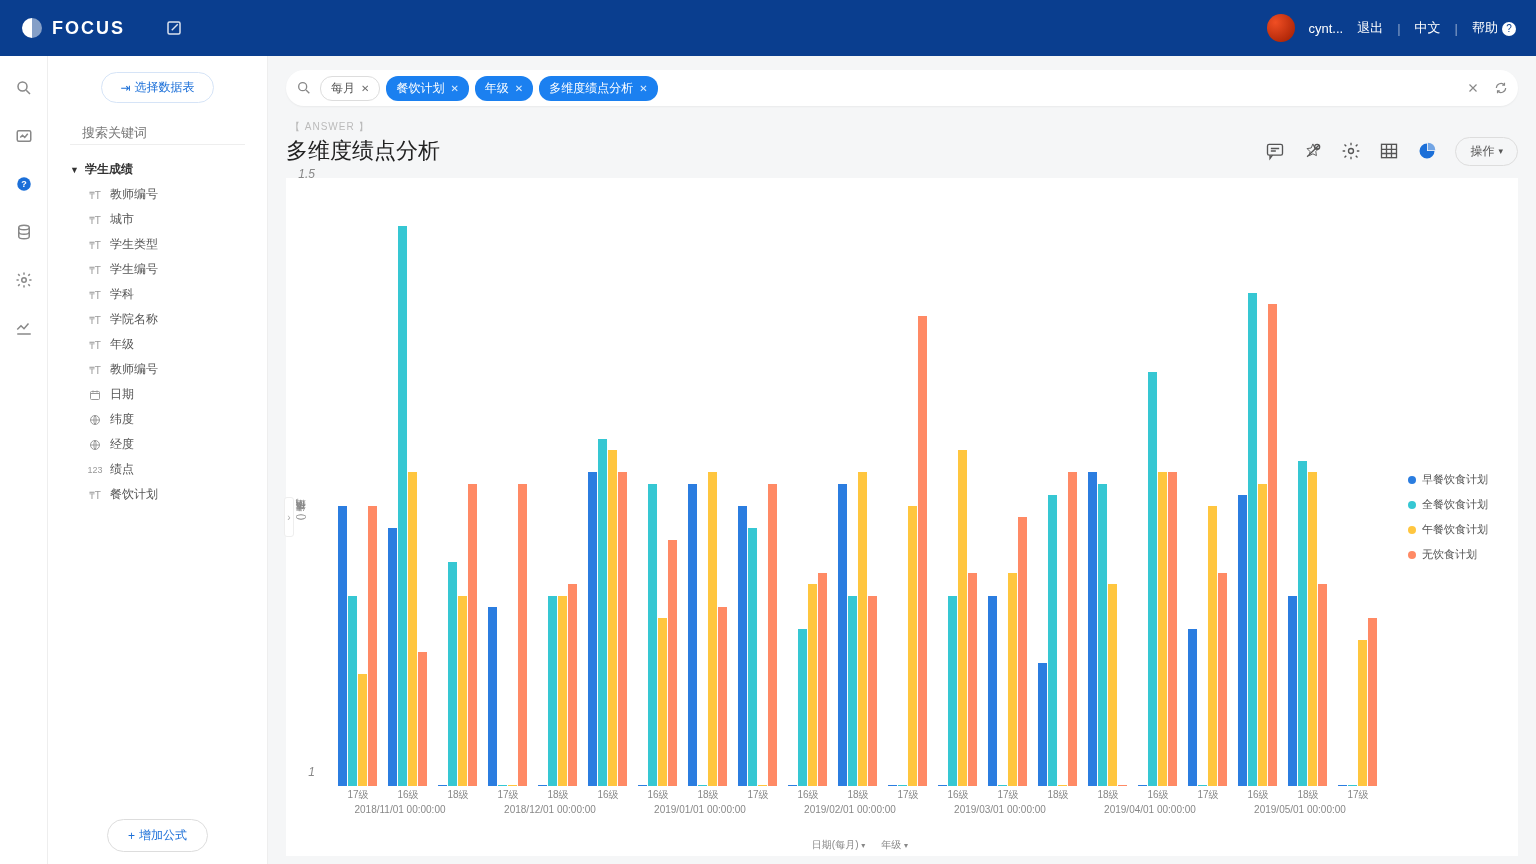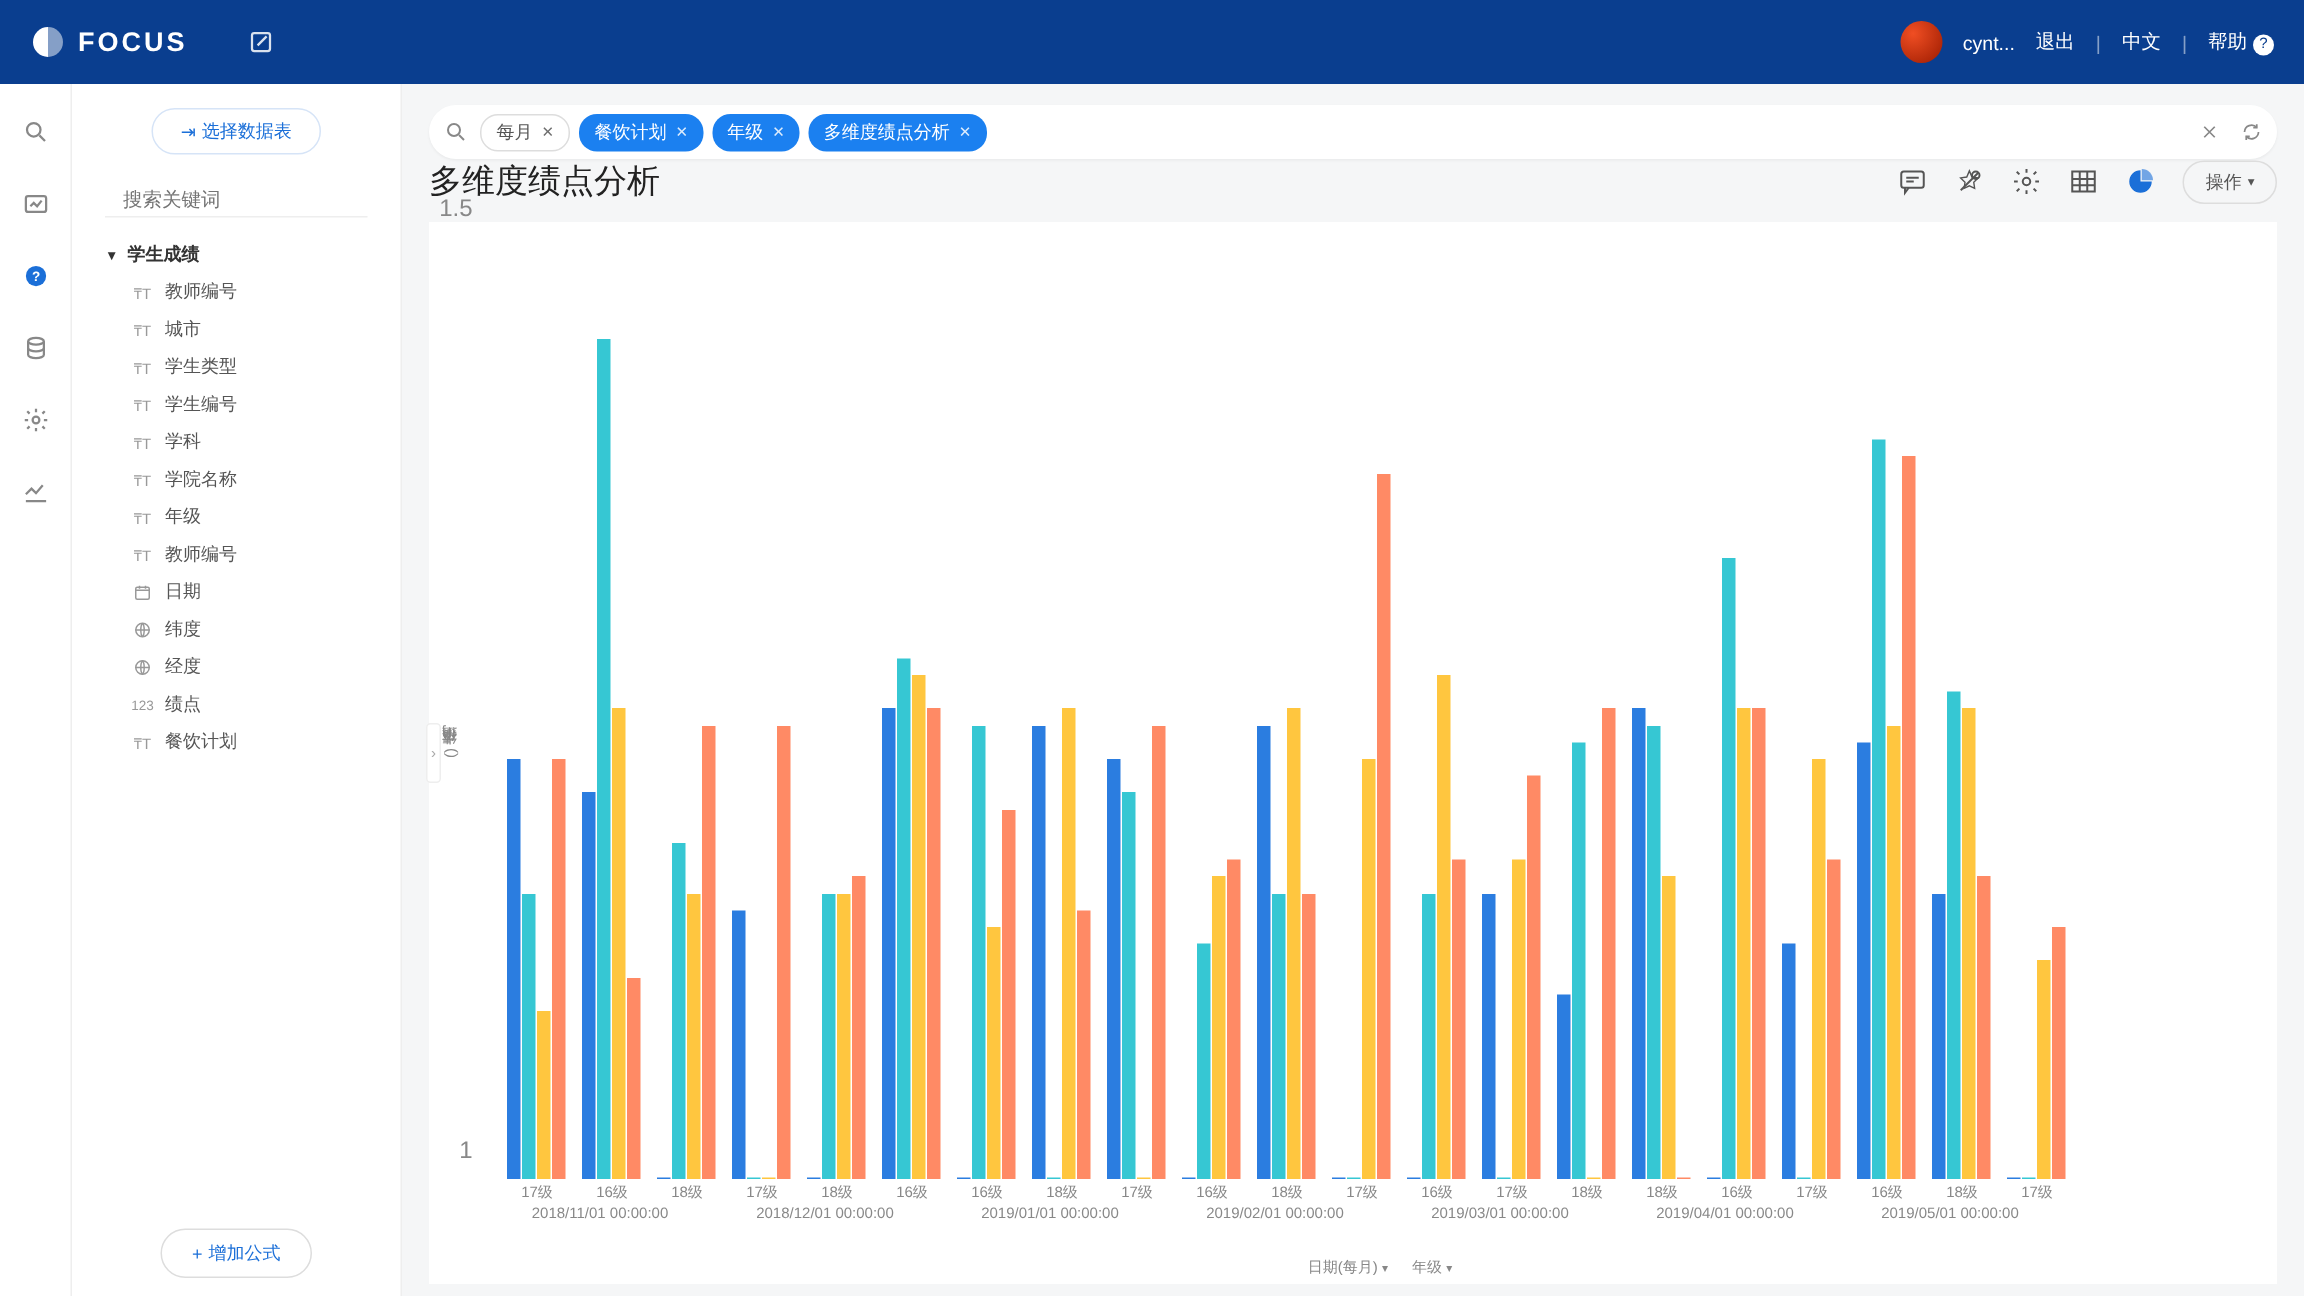--- a/index.html
+++ b/index.html
@@ -36,21 +36,21 @@
 .answer-lbl { color:#bbb; font-size:10px; margin:14px 0 2px 4px; letter-spacing:1px; }
 .title-row { display:flex; align-items:center; }
 .title { font-size:22px; font-weight:500; color:#222; }
 .tools { margin-left:auto; display:flex; align-items:center; gap:18px; color:#555; }
 .tool { cursor:pointer; display:flex; }
 .tool.active { color:#1b6fd8; }
 .op-btn { border:1px solid #ddd; border-radius:16px; padding:5px 14px; font-size:12px; color:#555; cursor:pointer; display:flex; align-items:center; gap:4px; }
 .chart-wrap { flex:1; background:#fff; margin-top:12px; position:relative; display:flex; }
 .chart { flex:1; position:relative; padding:10px 8px 8px 44px; }
 .y-axis { position:absolute; left:32px; top:10px; bottom:70px; width:1px; }
-.y-tick { position:absolute; right:4px; font-size:16px; color:#888; transform:translateY(-50%); }
+.y-tick { position:absolute; right:4px; font-size:12px; color:#888; transform:translateY(-50%);font-style:italic; }
 .y-label { position:absolute; left:8px; top:50%; transform:translateY(-50%) rotate(180deg); writing-mode:vertical-rl; font-size:10px; color:#888; }
 .collapse-h { position:absolute; left:-2px; top:50%; transform:translateY(-50%); width:10px; height:40px; background:#fff; border:1px solid #eee; border-radius:3px; display:flex; align-items:center; justify-content:center; color:#aaa; font-size:10px; cursor:pointer; }
 .plot { position:absolute; left:44px; right:8px; top:10px; bottom:70px; }
 .group { position:absolute; bottom:0; display:flex; align-items:flex-end; gap:1px; }
 .bar { width:9px; }
 .c0{background:#2b7de0;} .c1{background:#36c7d3;} .c2{background:#ffc63f;} .c3{background:#ff8a65;}
 .x-axis { position:absolute; left:44px; right:8px; bottom:0; height:70px; }
 .xg { position:absolute; top:2px; text-align:center; font-size:10px; color:#888; transform:translateX(-50%); }
 .xmonth { position:absolute; top:18px; text-align:center; font-size:10px; color:#888; transform:translateX(-50%); white-space:nowrap; }
 .x-controls { position:absolute; bottom:4px; left:50%; transform:translateX(-50%); font-size:10px; color:#888; display:flex; gap:16px; }
@@ -275,20 +275,21 @@
             </svg>
           </span>
         <span>
             <svg width="14" height="14" viewBox="0 0 24 24" stroke="currentColor" stroke-width="2" fill="none">
               <path d="M4 12a8 8 0 0114-5M20 12a8 8 0 01-14 5"></path>
               <path d="M18 3v4h-4M6 21v-4h4"></path>
             </svg>
           </span>
       </div>
     </div>
+    <div class="answer-lbl">【 ANSWER 】</div>
     <div class="title-row">
       <div class="title">多维度绩点分析</div>
       <div class="tools">
         <span class="tool">
             <svg width="20" height="20" viewBox="0 0 24 24" fill="none" stroke="currentColor" stroke-width="1.6">
               <rect x="3" y="4" width="18" height="13" rx="2"></rect>
               <path d="M9 17l-3 4v-4"></path>
               <path d="M7 9h10M7 12h6"></path>
             </svg>
           </span>
@@ -490,15 +491,33 @@
             <div class="xg" style="left: 778px;">18级</div>
             <div class="xg" style="left: 828px;">16级</div>
             <div class="xg" style="left: 878px;">17级</div>
             <div class="xmonth" style="left: 820px;">2019/04/01 00:00:00</div>
             <div class="xg" style="left: 928px;">16级</div>
             <div class="xg" style="left: 978px;">18级</div>
             <div class="xg" style="left: 1028px;">17级</div>
             <div class="xmonth" style="left: 970px;">2019/05/01 00:00:00</div>
           </div>
       </div>
+      <div class="legend" id="legend">
+          <div class="li">
+            <span class="sw" style="background:#2b7de0"></span>
+            <span>早餐饮食计划</span>
+          </div>
+          <div class="li">
+            <span class="sw" style="background:#36c7d3"></span>
+            <span>全餐饮食计划</span>
+          </div>
+          <div class="li">
+            <span class="sw" style="background:#ffc63f"></span>
+            <span>午餐饮食计划</span>
+          </div>
+          <div class="li">
+            <span class="sw" style="background:#ff8a65"></span>
+            <span>无饮食计划</span>
+          </div>
+        </div>
     </div>
   </div>
 </div>
 
 </body></html>

